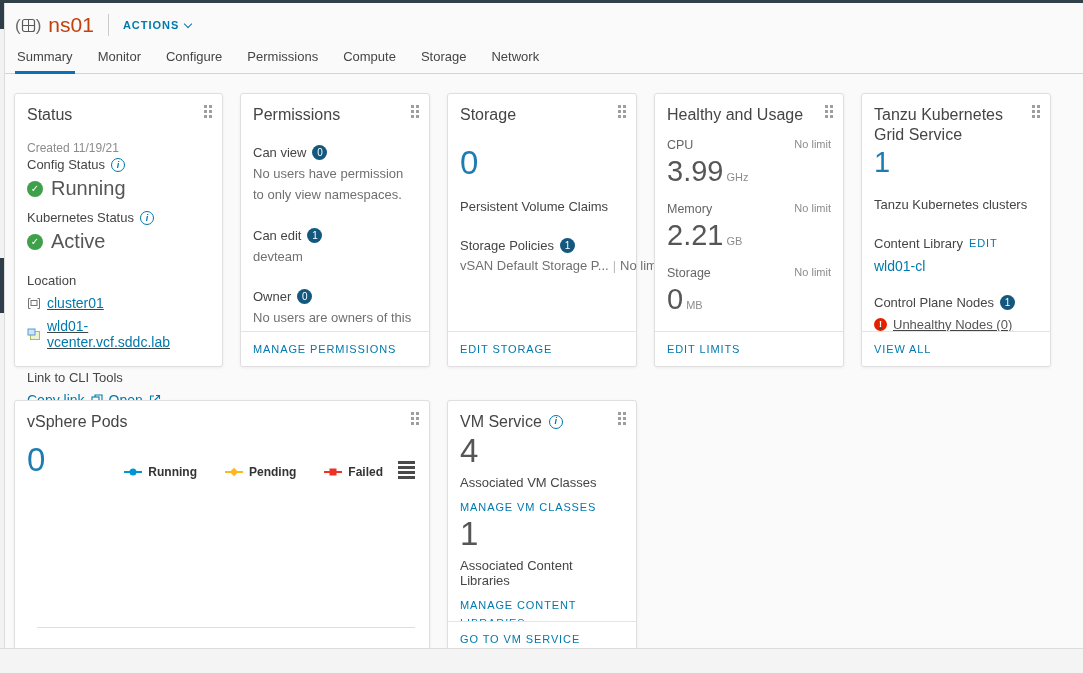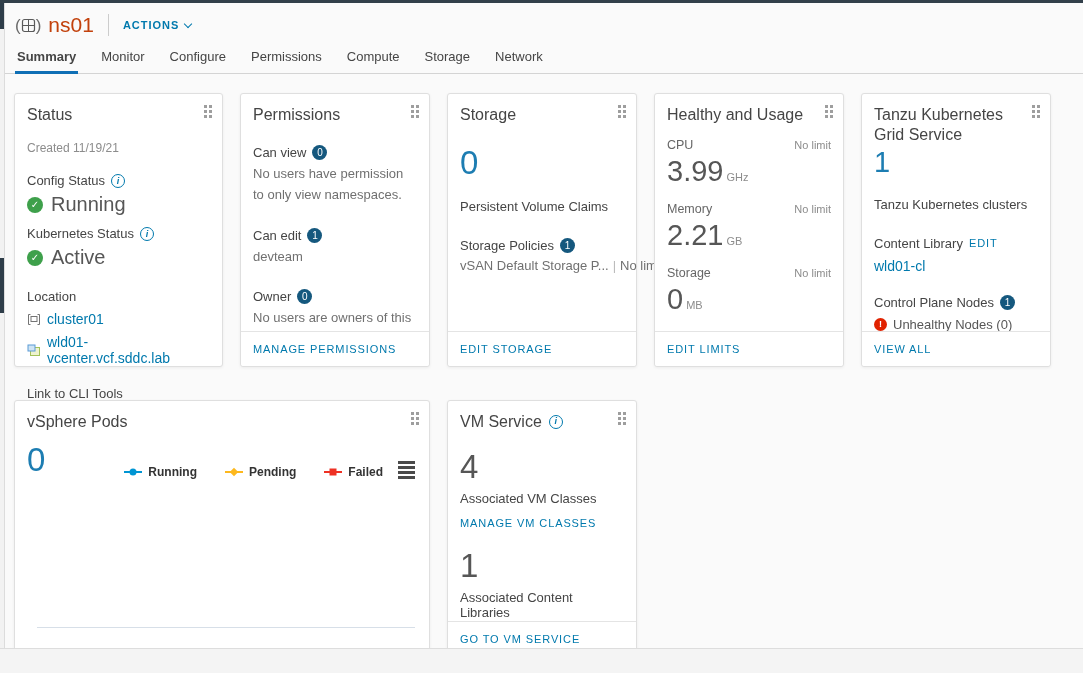--- a/index.html
+++ b/index.html
@@ -18,21 +18,21 @@
   .ns-icon { display:flex; align-items:center; color:#5a5a5a; margin-right:7px; }
   .ns-icon .paren { font-size:17px; font-weight:400; color:#6a6a6a; line-height:1; }
   .obj-name { font-size:21px; font-weight:400; color:#c2410c; margin-right:14px; }
   .hdr-divider { width:1px; height:22px; background:#cccccc; margin-right:14px; }
   .actions-link { display:flex; align-items:center; gap:6px; font-size:11px; font-weight:600; letter-spacing:1px; color:#0079ad; cursor:pointer; }
   .chev { width:6px; height:6px; border-right:1.6px solid #0079ad; border-bottom:1.6px solid #0079ad; transform:rotate(45deg); margin-top:-3px; }
 
   
   .tabbar { display:flex; padding-left:15px; border-bottom:1px solid #d4d4d4; }
   .tab { font-size:13px; color:#454545; padding:6px 2px 9px 2px; margin-right:21px; cursor:pointer; position:relative; }
-  .tab.active { font-weight:700; }
+  .tab.active { font-weight:400; }
   .tab.active::after { content:""; position:absolute; left:0; right:0; bottom:-1px; height:3px; background:#0f6fb5; }
 
   
   .grid {
     display:grid; margin:19px 0 0 14px;
     grid-template-columns:209px 190px 190px 190px 190px;
     grid-template-rows:274px 257px;
     column-gap:17px; row-gap:33px;
   }
   .card {
@@ -56,28 +56,28 @@
 
   .check { width:16px; height:16px; border-radius:50%; background:#3ea04b; color:#fff;
     display:inline-flex; align-items:center; justify-content:center; font-size:10px; flex:none; }
   .check.sm { width:13px; height:13px; font-size:8px; }
   .err { width:13px; height:13px; border-radius:50%; background:#e12200; color:#fff;
     display:inline-flex; align-items:center; justify-content:center; font-size:9px; font-weight:700; flex:none; }
   .info-i { width:14px; height:14px; border-radius:50%; border:1px solid #0079ad; color:#0079ad;
     display:inline-flex; align-items:center; justify-content:center; font-size:9px; font-style:italic; font-weight:600; flex:none; cursor:pointer; }
 
   .status-value { display:flex; align-items:center; gap:8px; font-size:20px; font-weight:300; color:#565656; margin-top:5px; }
-  .loc-row { display:flex; align-items:center; gap:6px; margin-top:7px; }
+  .loc-row { display:flex; align-items:center; gap:6px; margin-top:7px;text-decoration:underline; }
 
   .card-footer { position:absolute; left:0; right:0; bottom:0; height:35px; border-top:1px solid #e4e4e4;
     display:flex; align-items:center; padding:0 12px; background:#fff; border-radius:0 0 3px 3px; }
 
   
   .cap-row { margin-top:13px; }
-  .cap-head { display:flex; justify-content:space-between; align-items:center; }
+  .cap-head { display:flex; justify-content:space-between; align-items:flex-start; }
   .cap-label { font-size:12.5px; color:#666; }
   .cap-limit { font-size:11px; color:#8c8c8c; }
   .cap-value { font-size:29px; font-weight:300; color:#565656; line-height:1.2; margin-top:2px; }
   .cap-unit { font-size:11px; color:#8c8c8c; margin-left:3px; }
 
   
   .policy-line { font-size:13px; color:#707070; margin-top:5px; white-space:nowrap; }
   .policy-line .sep { color:#bbb; margin:0 4px; }
 
   
@@ -94,21 +94,21 @@
   .axis-line { position:absolute; left:22px; right:14px; bottom:28px; height:1px; background:#d7dfe8; }
 
   
   .vm-num { font-size:33px; font-weight:300; color:#565656; line-height:1; }
   .vm-label { font-size:13px; color:#454545; margin-top:8px; }
   .vm-link { margin-top:7px; }
 
   .bottom-strip { position:absolute; left:0; right:0; bottom:0; height:25px; background:#f4f4f4; border-top:1px solid #ddd; }
 
   .mt4{margin-top:16px} .mt6{margin-top:6px} .mt10{margin-top:10px} .mt14{margin-top:20px}
-  .mt18{margin-top:18px} .mt22{margin-top:22px}
+  .mt18{margin-top:2px} .mt22{margin-top:22px}
   svg { display:block; }
 </style>
 </head>
 <body>
 
 <div class="topbar"></div>
 <div class="left-strip">
   <div class="seg1"></div>
   <div class="seg2"></div>
 </div>

